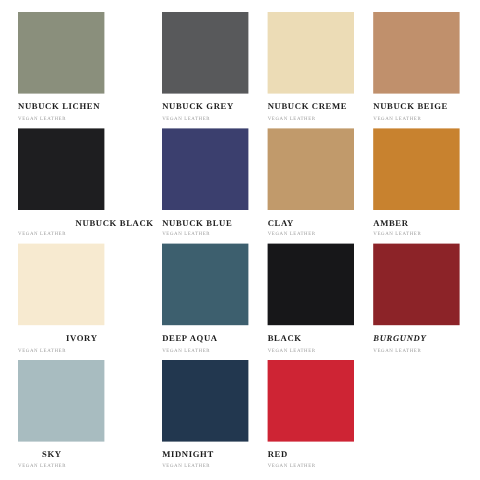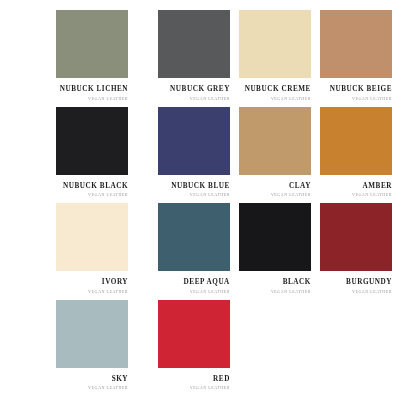--- a/index.html
+++ b/index.html
@@ -22,21 +22,21 @@
     display: grid;
     grid-template-columns: repeat(4, 1fr);
     grid-template-rows: repeat(4, 1fr);
     column-gap: 0px;
     row-gap: 0px;
   }
 
   .swatch-cell {
     display: flex;
     flex-direction: column;
-    align-items: flex-end;
+    align-items: flex-start;
     justify-content: flex-start;
     padding-left: 7px;
     box-sizing: border-box;
   }
 
   .swatch-chip {
     width: 72px;
     height: 68px;
     display: block;
     border: 0;
@@ -70,21 +70,21 @@
 <body>
 
 <div id="swatch-board" style="background: rgb(255, 255, 255);">
     <div class="swatch-cell">
       <div class="swatch-chip" style="background-color: rgb(138, 143, 124);"></div>
       <div class="swatch-name" style="color: rgb(28, 28, 28);">NUBUCK LICHEN</div>
       <div class="swatch-sub" style="color: rgb(154, 154, 154);">VEGAN LEATHER</div>
     </div>
     <div class="swatch-cell">
       <div class="swatch-chip" style="background-color: rgb(88, 89, 91);"></div>
-      <div class="swatch-name" style="color: rgb(28, 28, 28); margin-left: 35px;">NUBUCK GREY</div>
+      <div class="swatch-name" style="color: rgb(28, 28, 28);">NUBUCK GREY</div>
       <div class="swatch-sub" style="color: rgb(154, 154, 154);">VEGAN LEATHER</div>
     </div>
     <div class="swatch-cell">
       <div class="swatch-chip" style="background-color: rgb(236, 220, 182);"></div>
       <div class="swatch-name" style="color: rgb(28, 28, 28);">NUBUCK CREME</div>
       <div class="swatch-sub" style="color: rgb(154, 154, 154);">VEGAN LEATHER</div>
     </div>
     <div class="swatch-cell">
       <div class="swatch-chip" style="background-color: rgb(192, 144, 108);"></div>
       <div class="swatch-name" style="color: rgb(28, 28, 28);">NUBUCK BEIGE</div>
@@ -95,51 +95,56 @@
       <div class="swatch-name" style="color: rgb(28, 28, 28); padding-left: 48px;">NUBUCK BLACK</div>
       <div class="swatch-sub" style="color: rgb(154, 154, 154);">VEGAN LEATHER</div>
     </div>
     <div class="swatch-cell">
       <div class="swatch-chip" style="background-color: rgb(59, 63, 110);"></div>
       <div class="swatch-name" style="color: rgb(28, 28, 28);">NUBUCK BLUE</div>
       <div class="swatch-sub" style="color: rgb(154, 154, 154);">VEGAN LEATHER</div>
     </div>
     <div class="swatch-cell">
       <div class="swatch-chip" style="background-color: rgb(193, 154, 107);"></div>
-      <div class="swatch-name" style="color: rgb(28, 28, 28); margin-left: 28px;">CLAY</div>
+      <div class="swatch-name" style="color: rgb(28, 28, 28);">CLAY</div>
       <div class="swatch-sub" style="color: rgb(154, 154, 154);">VEGAN LEATHER</div>
     </div>
     <div class="swatch-cell">
       <div class="swatch-chip" style="background-color: rgb(200, 130, 47);"></div>
-      <div class="swatch-name" style="color: rgb(28, 28, 28); margin-left: 32px;">AMBER</div>
+      <div class="swatch-name" style="color: rgb(28, 28, 28);">AMBER</div>
       <div class="swatch-sub" style="color: rgb(154, 154, 154);">VEGAN LEATHER</div>
     </div>
     <div class="swatch-cell">
       <div class="swatch-chip" style="background-color: rgb(247, 234, 208);"></div>
       <div class="swatch-name" style="color: rgb(28, 28, 28); padding-left: 40px;">IVORY</div>
       <div class="swatch-sub" style="color: rgb(154, 154, 154);">VEGAN LEATHER</div>
     </div>
     <div class="swatch-cell">
       <div class="swatch-chip" style="background-color: rgb(61, 95, 110);"></div>
       <div class="swatch-name" style="color: rgb(28, 28, 28);">DEEP AQUA</div>
       <div class="swatch-sub" style="color: rgb(154, 154, 154);">VEGAN LEATHER</div>
     </div>
     <div class="swatch-cell">
       <div class="swatch-chip" style="background-color: rgb(23, 23, 25);"></div>
       <div class="swatch-name" style="color: rgb(28, 28, 28);">BLACK</div>
       <div class="swatch-sub" style="color: rgb(154, 154, 154);">VEGAN LEATHER</div>
     </div>
     <div class="swatch-cell">
       <div class="swatch-chip" style="background-color: rgb(140, 35, 40);"></div>
-      <div class="swatch-name" style="color: rgb(28, 28, 28);">BURGUNDY</div>
+      <div class="swatch-name" style="color: rgb(28, 28, 28); font-style: italic;">BURGUNDY</div>
       <div class="swatch-sub" style="color: rgb(154, 154, 154);">VEGAN LEATHER</div>
     </div>
     <div class="swatch-cell">
       <div class="swatch-chip" style="background-color: rgb(168, 188, 192);"></div>
       <div class="swatch-name" style="color: rgb(28, 28, 28); margin-left: 20px;">SKY</div>
+      <div class="swatch-sub" style="color: rgb(154, 154, 154);">VEGAN LEATHER</div>
+    </div>
+    <div class="swatch-cell">
+      <div class="swatch-chip" style="background-color: rgb(34, 55, 79);"></div>
+      <div class="swatch-name" style="color: rgb(28, 28, 28);">MIDNIGHT</div>
       <div class="swatch-sub" style="color: rgb(154, 154, 154);">VEGAN LEATHER</div>
     </div>
     <div class="swatch-cell">
       <div class="swatch-chip" style="background-color: rgb(206, 36, 52);"></div>
       <div class="swatch-name" style="color: rgb(28, 28, 28);">RED</div>
       <div class="swatch-sub" style="color: rgb(154, 154, 154);">VEGAN LEATHER</div>
     </div>
   </div>
 
 </body></html>

